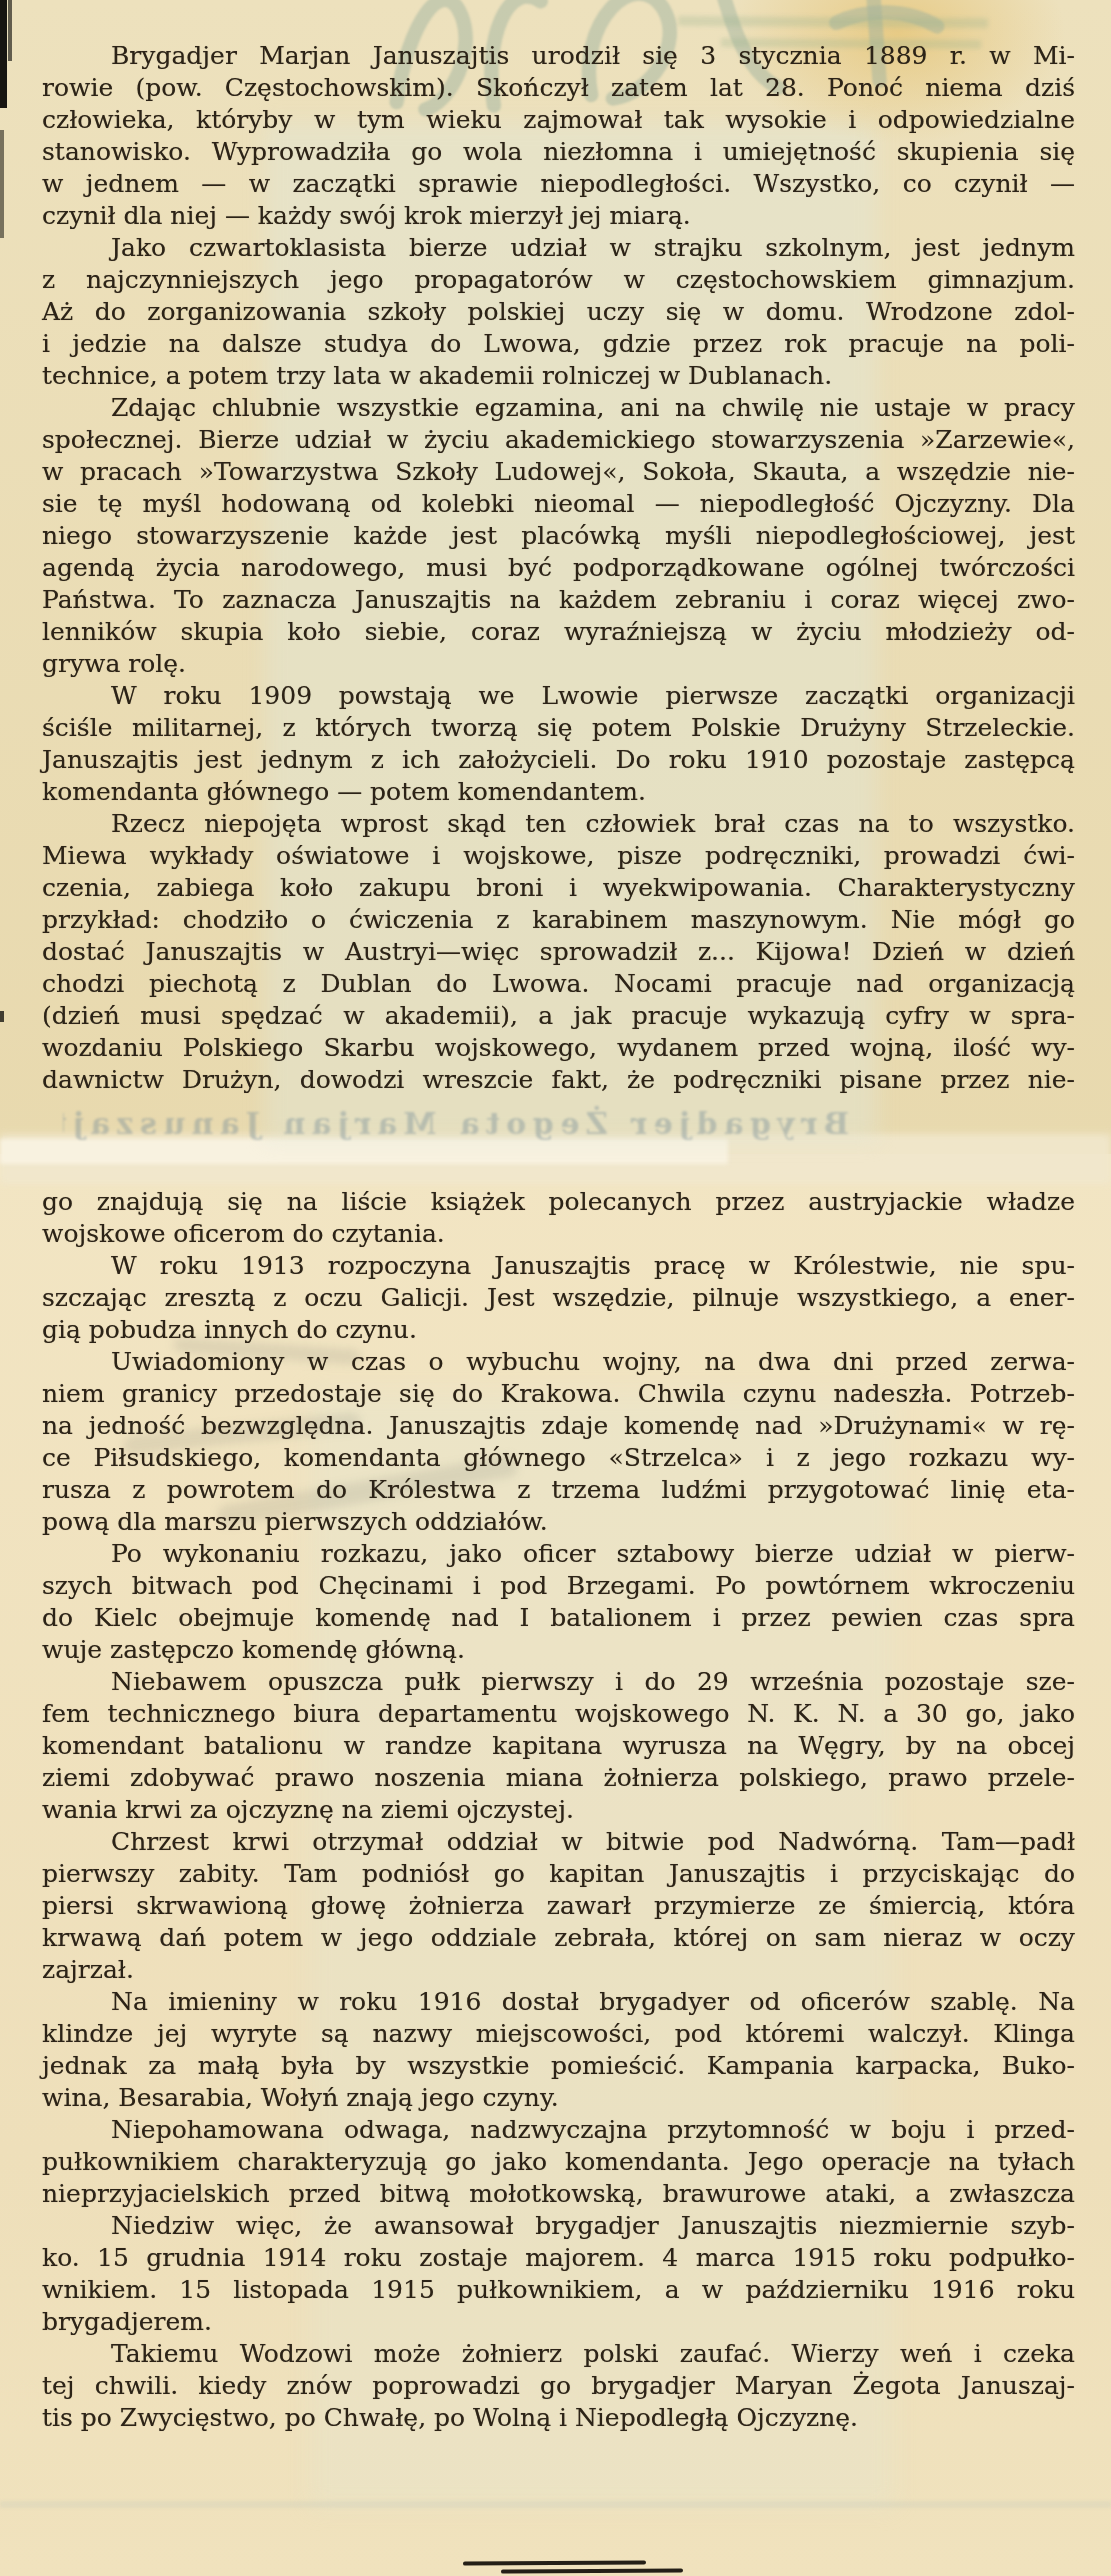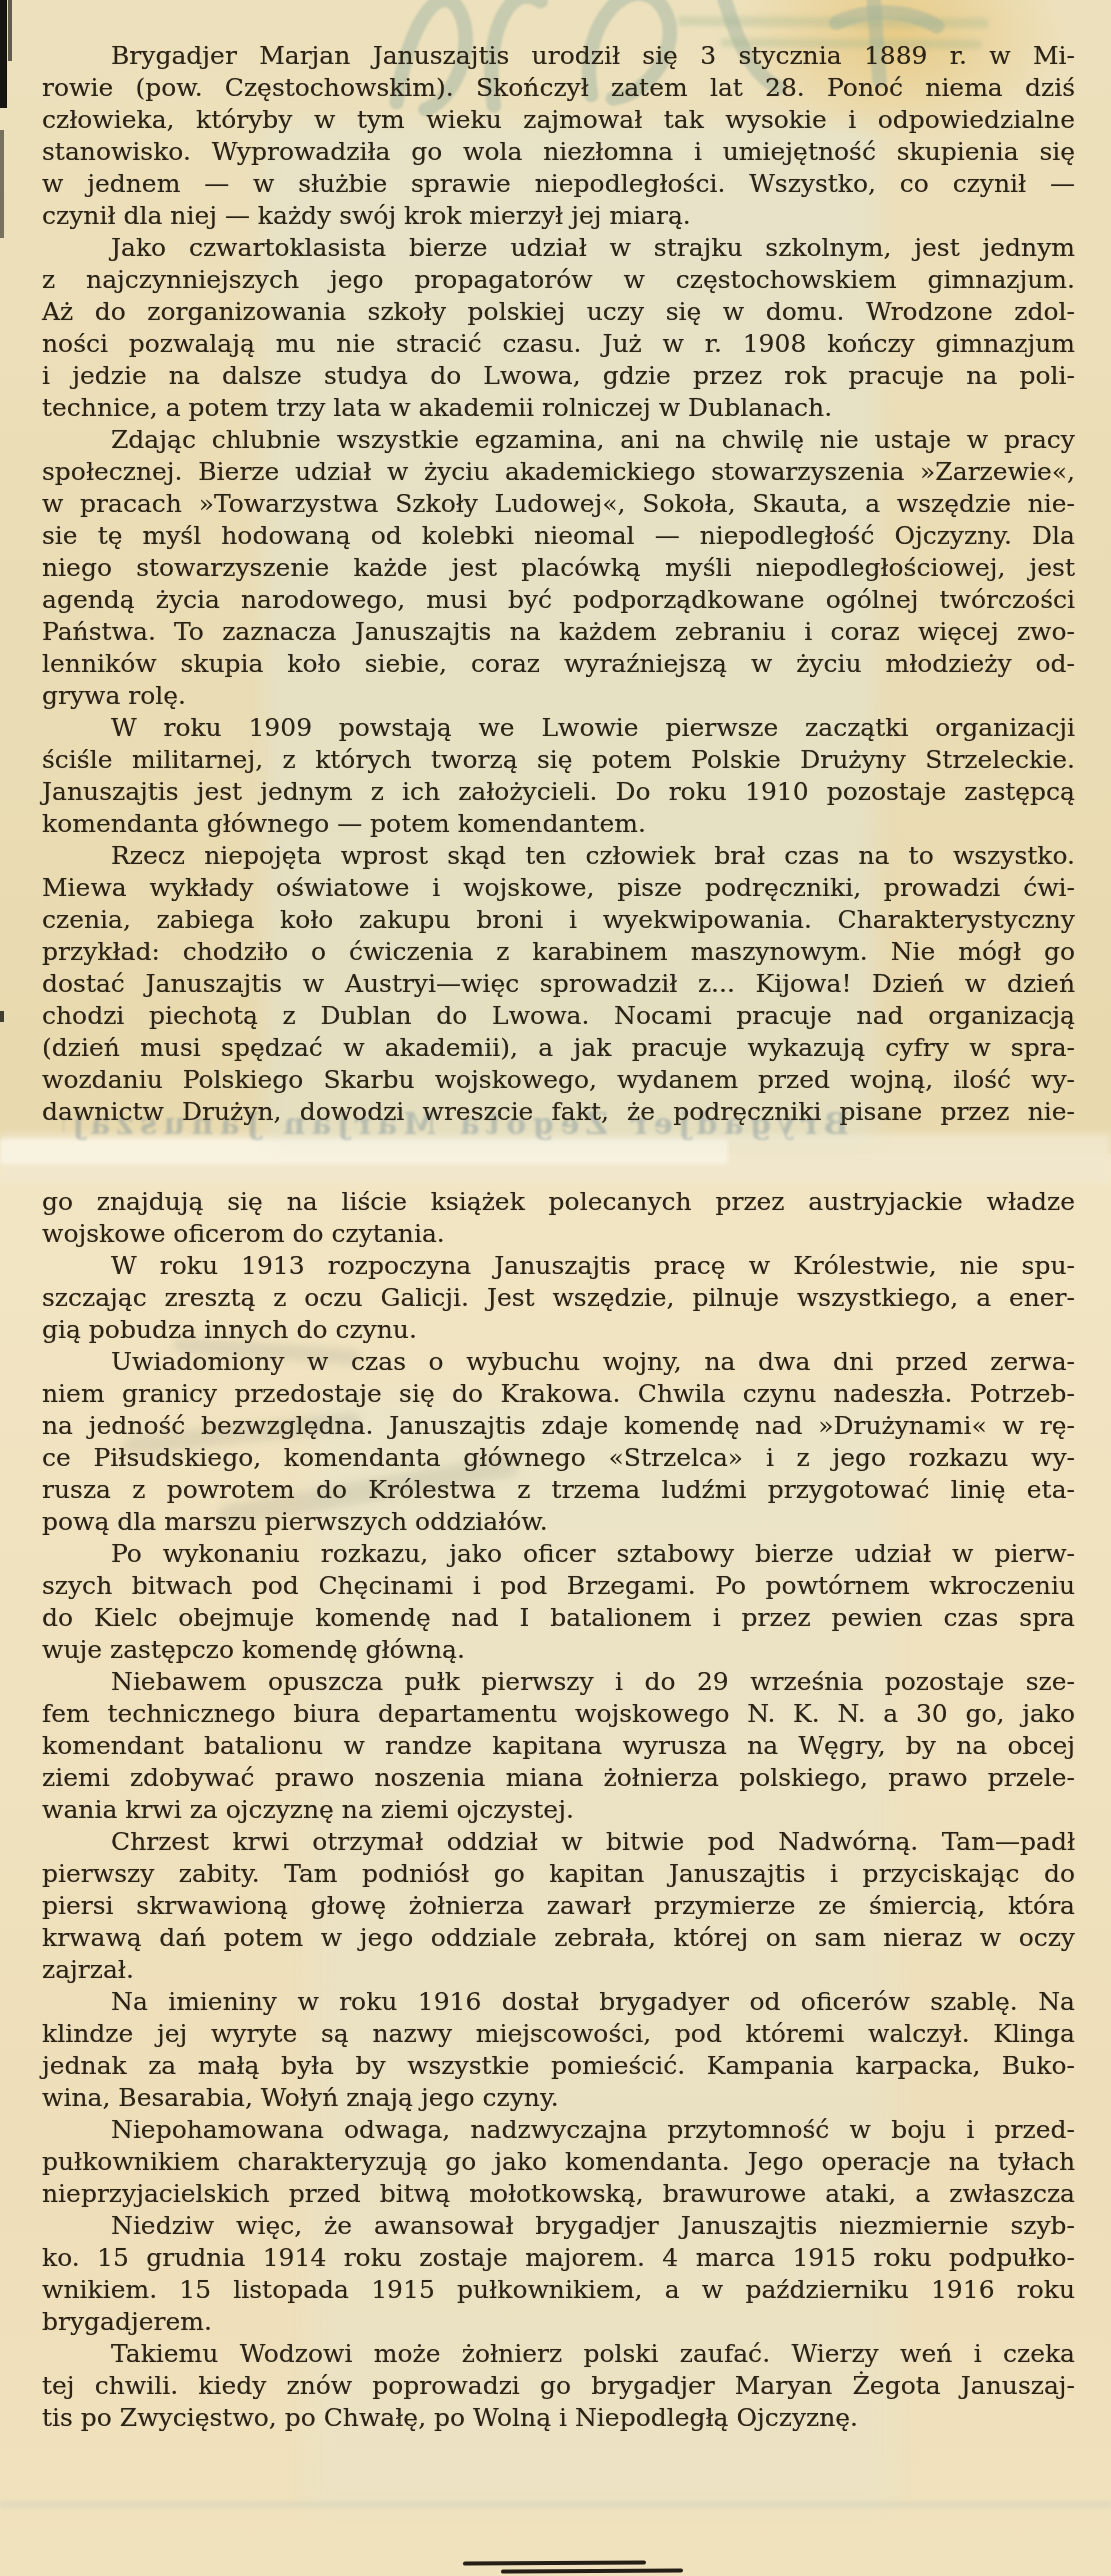--- a/index.html
+++ b/index.html
@@ -105,28 +105,27 @@
   <div class="smudge s2"></div>
   <div class="smudge s3"></div>
   <div class="faintband-bottom"></div>
 
   <div id="block-top" class="textblock">
       <div class="par indent nojust-last">
         <div class="line firstline">Brygadjer Marjan Januszajtis urodził się 3 stycznia 1889 r. w Mi-</div>
         <div class="line">rowie (pow. Częstochowskim). Skończył zatem lat 28. Ponoć niema dziś</div>
         <div class="line">człowieka, któryby w tym wieku zajmował tak wysokie i odpowiedzialne</div>
         <div class="line">stanowisko. Wyprowadziła go wola niezłomna i umiejętność skupienia się</div>
-        <div class="line">w jednem — w służbie sprawie niepodległości. Wszystko, co czynił —</div>
+        <div class="line">w jednem — w zaczątki sprawie niepodległości. Wszystko, co czynił —</div>
         <div class="line lastline">czynił dla niej — każdy swój krok mierzył jej miarą.</div>
       </div>
       <div class="par indent nojust-last">
         <div class="line firstline">Jako czwartoklasista bierze udział w strajku szkolnym, jest jednym</div>
         <div class="line">z najczynniejszych jego propagatorów w częstochowskiem gimnazjum.</div>
         <div class="line">Aż do zorganizowania szkoły polskiej uczy się w domu. Wrodzone zdol-</div>
-        <div class="line">ności pozwalają mu nie stracić czasu. Już w r. 1908 kończy gimnazjum</div>
         <div class="line">i jedzie na dalsze studya do Lwowa, gdzie przez rok pracuje na poli-</div>
         <div class="line lastline">technice, a potem trzy lata w akademii rolniczej w Dublanach.</div>
       </div>
       <div class="par indent nojust-last">
         <div class="line firstline">Zdając chlubnie wszystkie egzamina, ani na chwilę nie ustaje w pracy</div>
         <div class="line">społecznej. Bierze udział w życiu akademickiego stowarzyszenia »Zarzewie«,</div>
         <div class="line">w pracach »Towarzystwa Szkoły Ludowej«, Sokoła, Skauta, a wszędzie nie-</div>
         <div class="line">sie tę myśl hodowaną od kolebki nieomal — niepodległość Ojczyzny. Dla</div>
         <div class="line">niego stowarzyszenie każde jest placówką myśli niepodległościowej, jest</div>
         <div class="line">agendą życia narodowego, musi być podporządkowane ogólnej twórczości</div>

